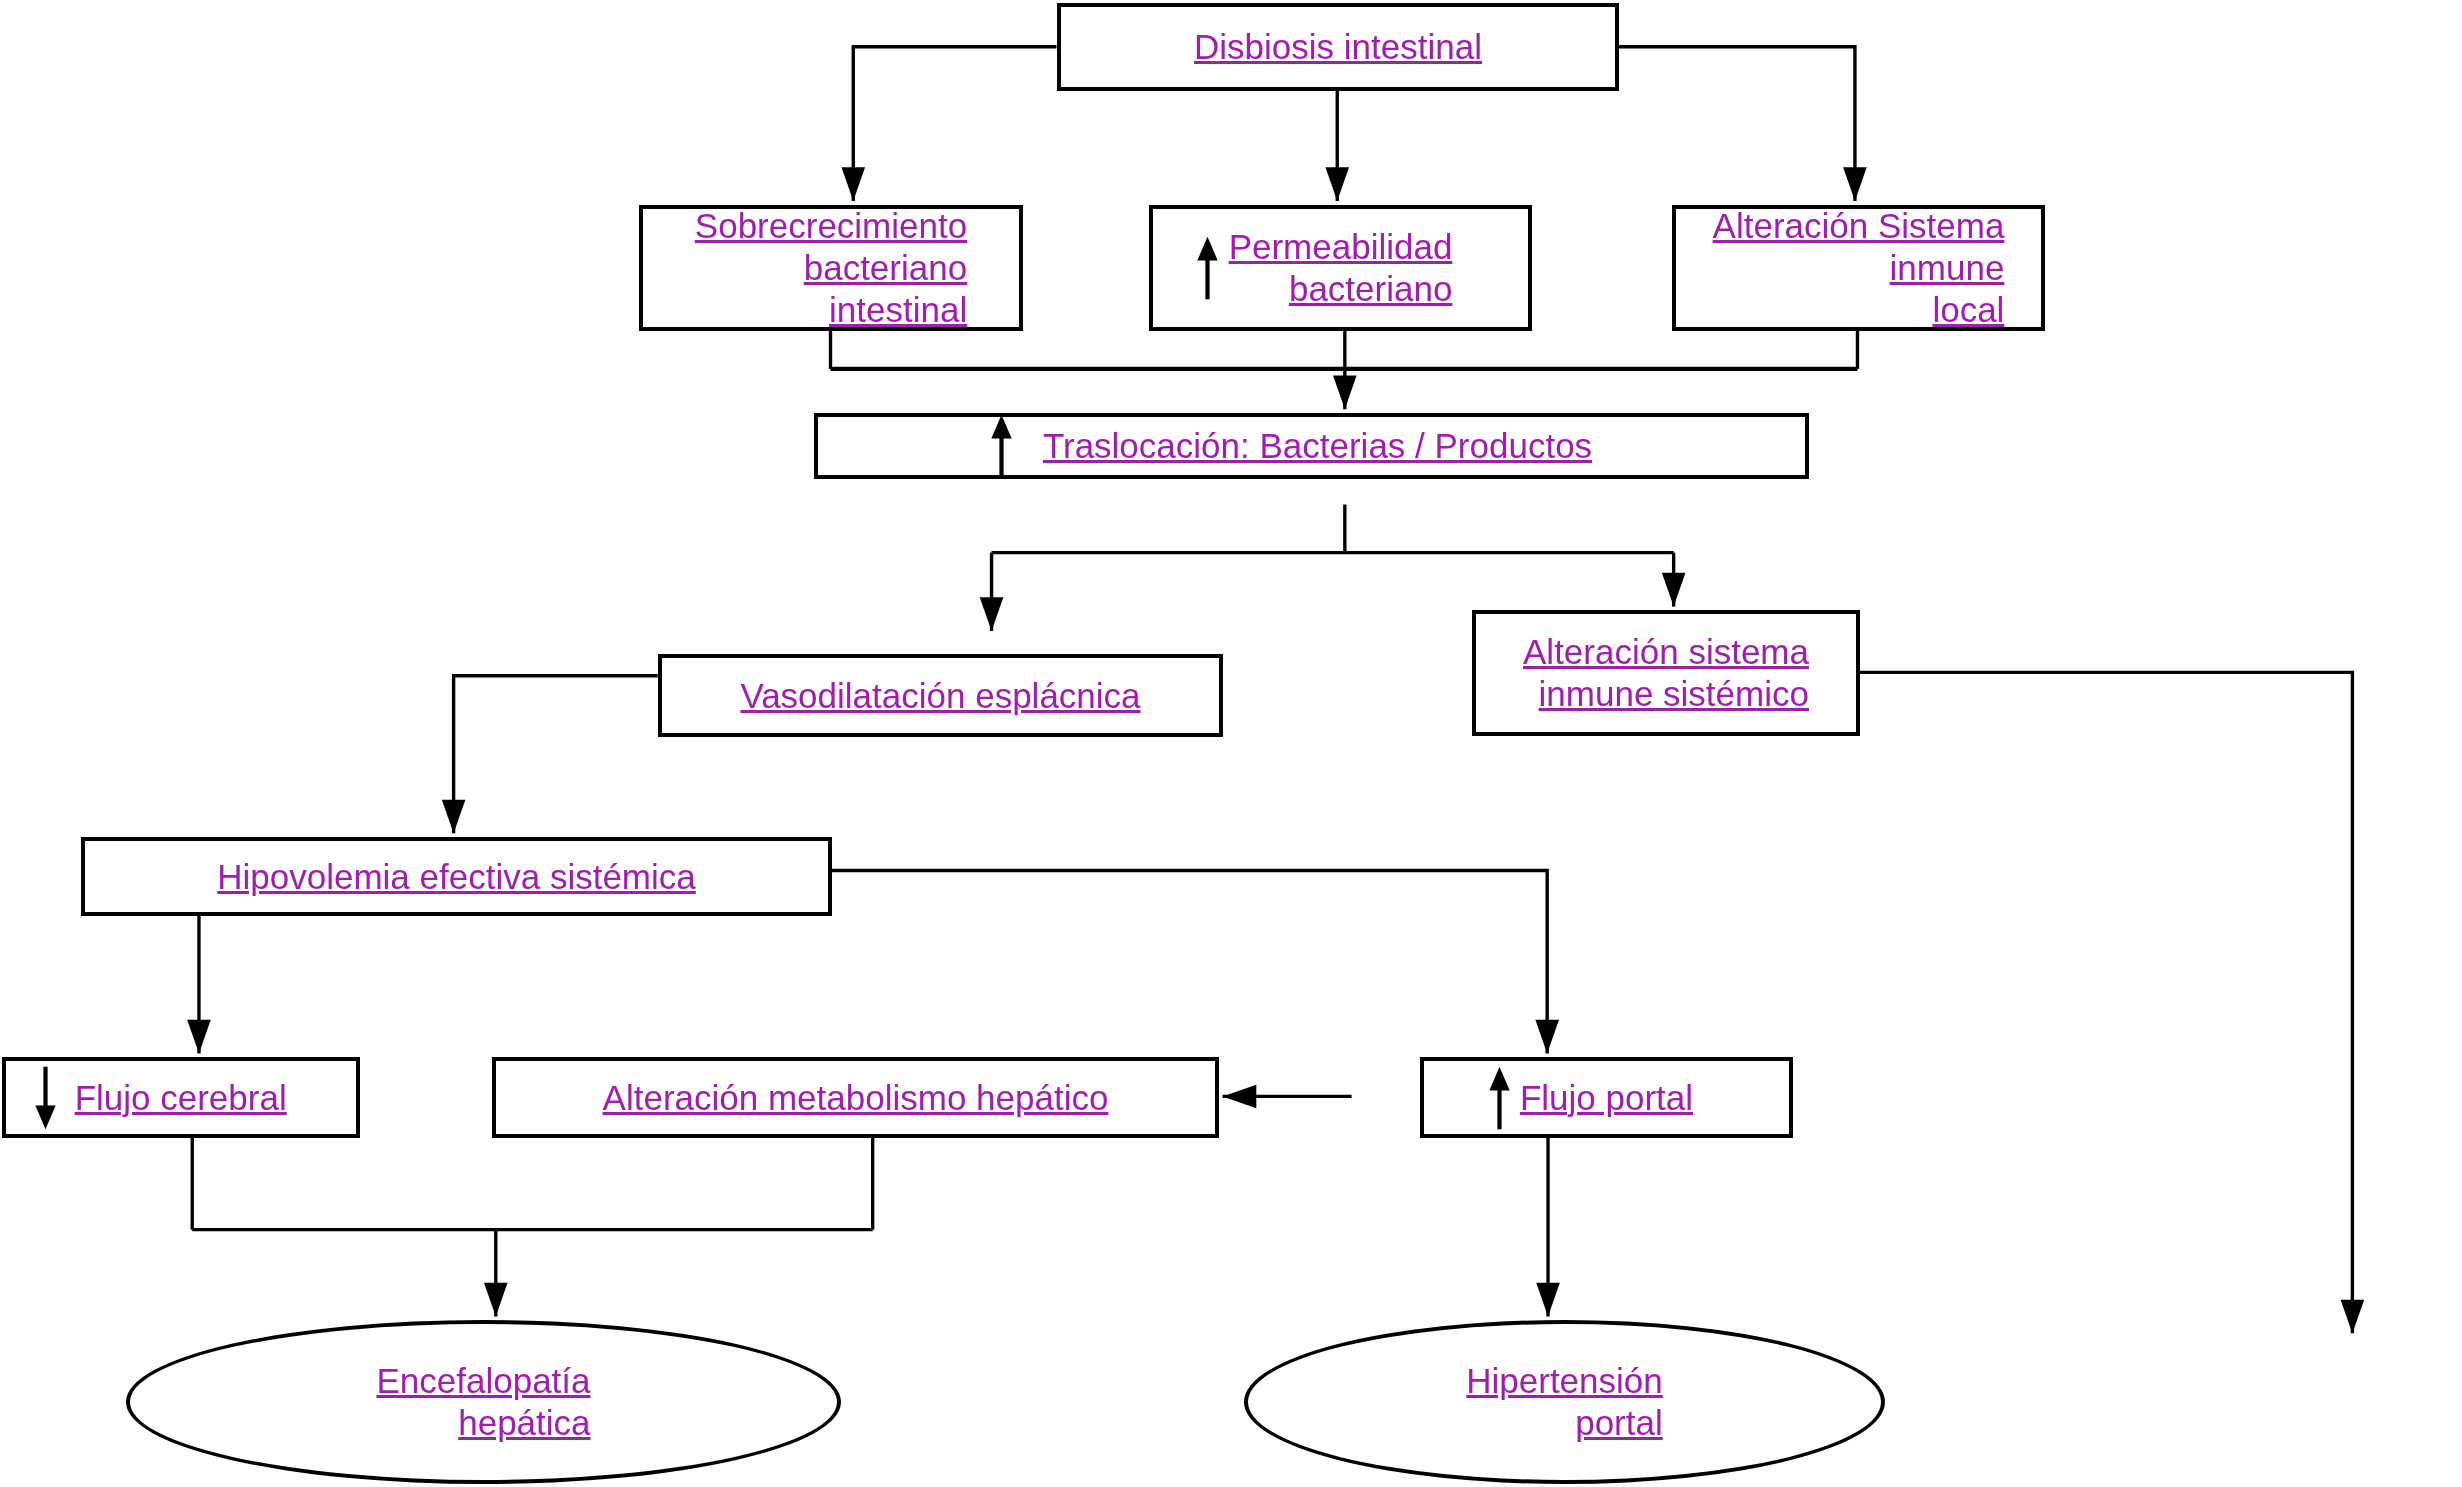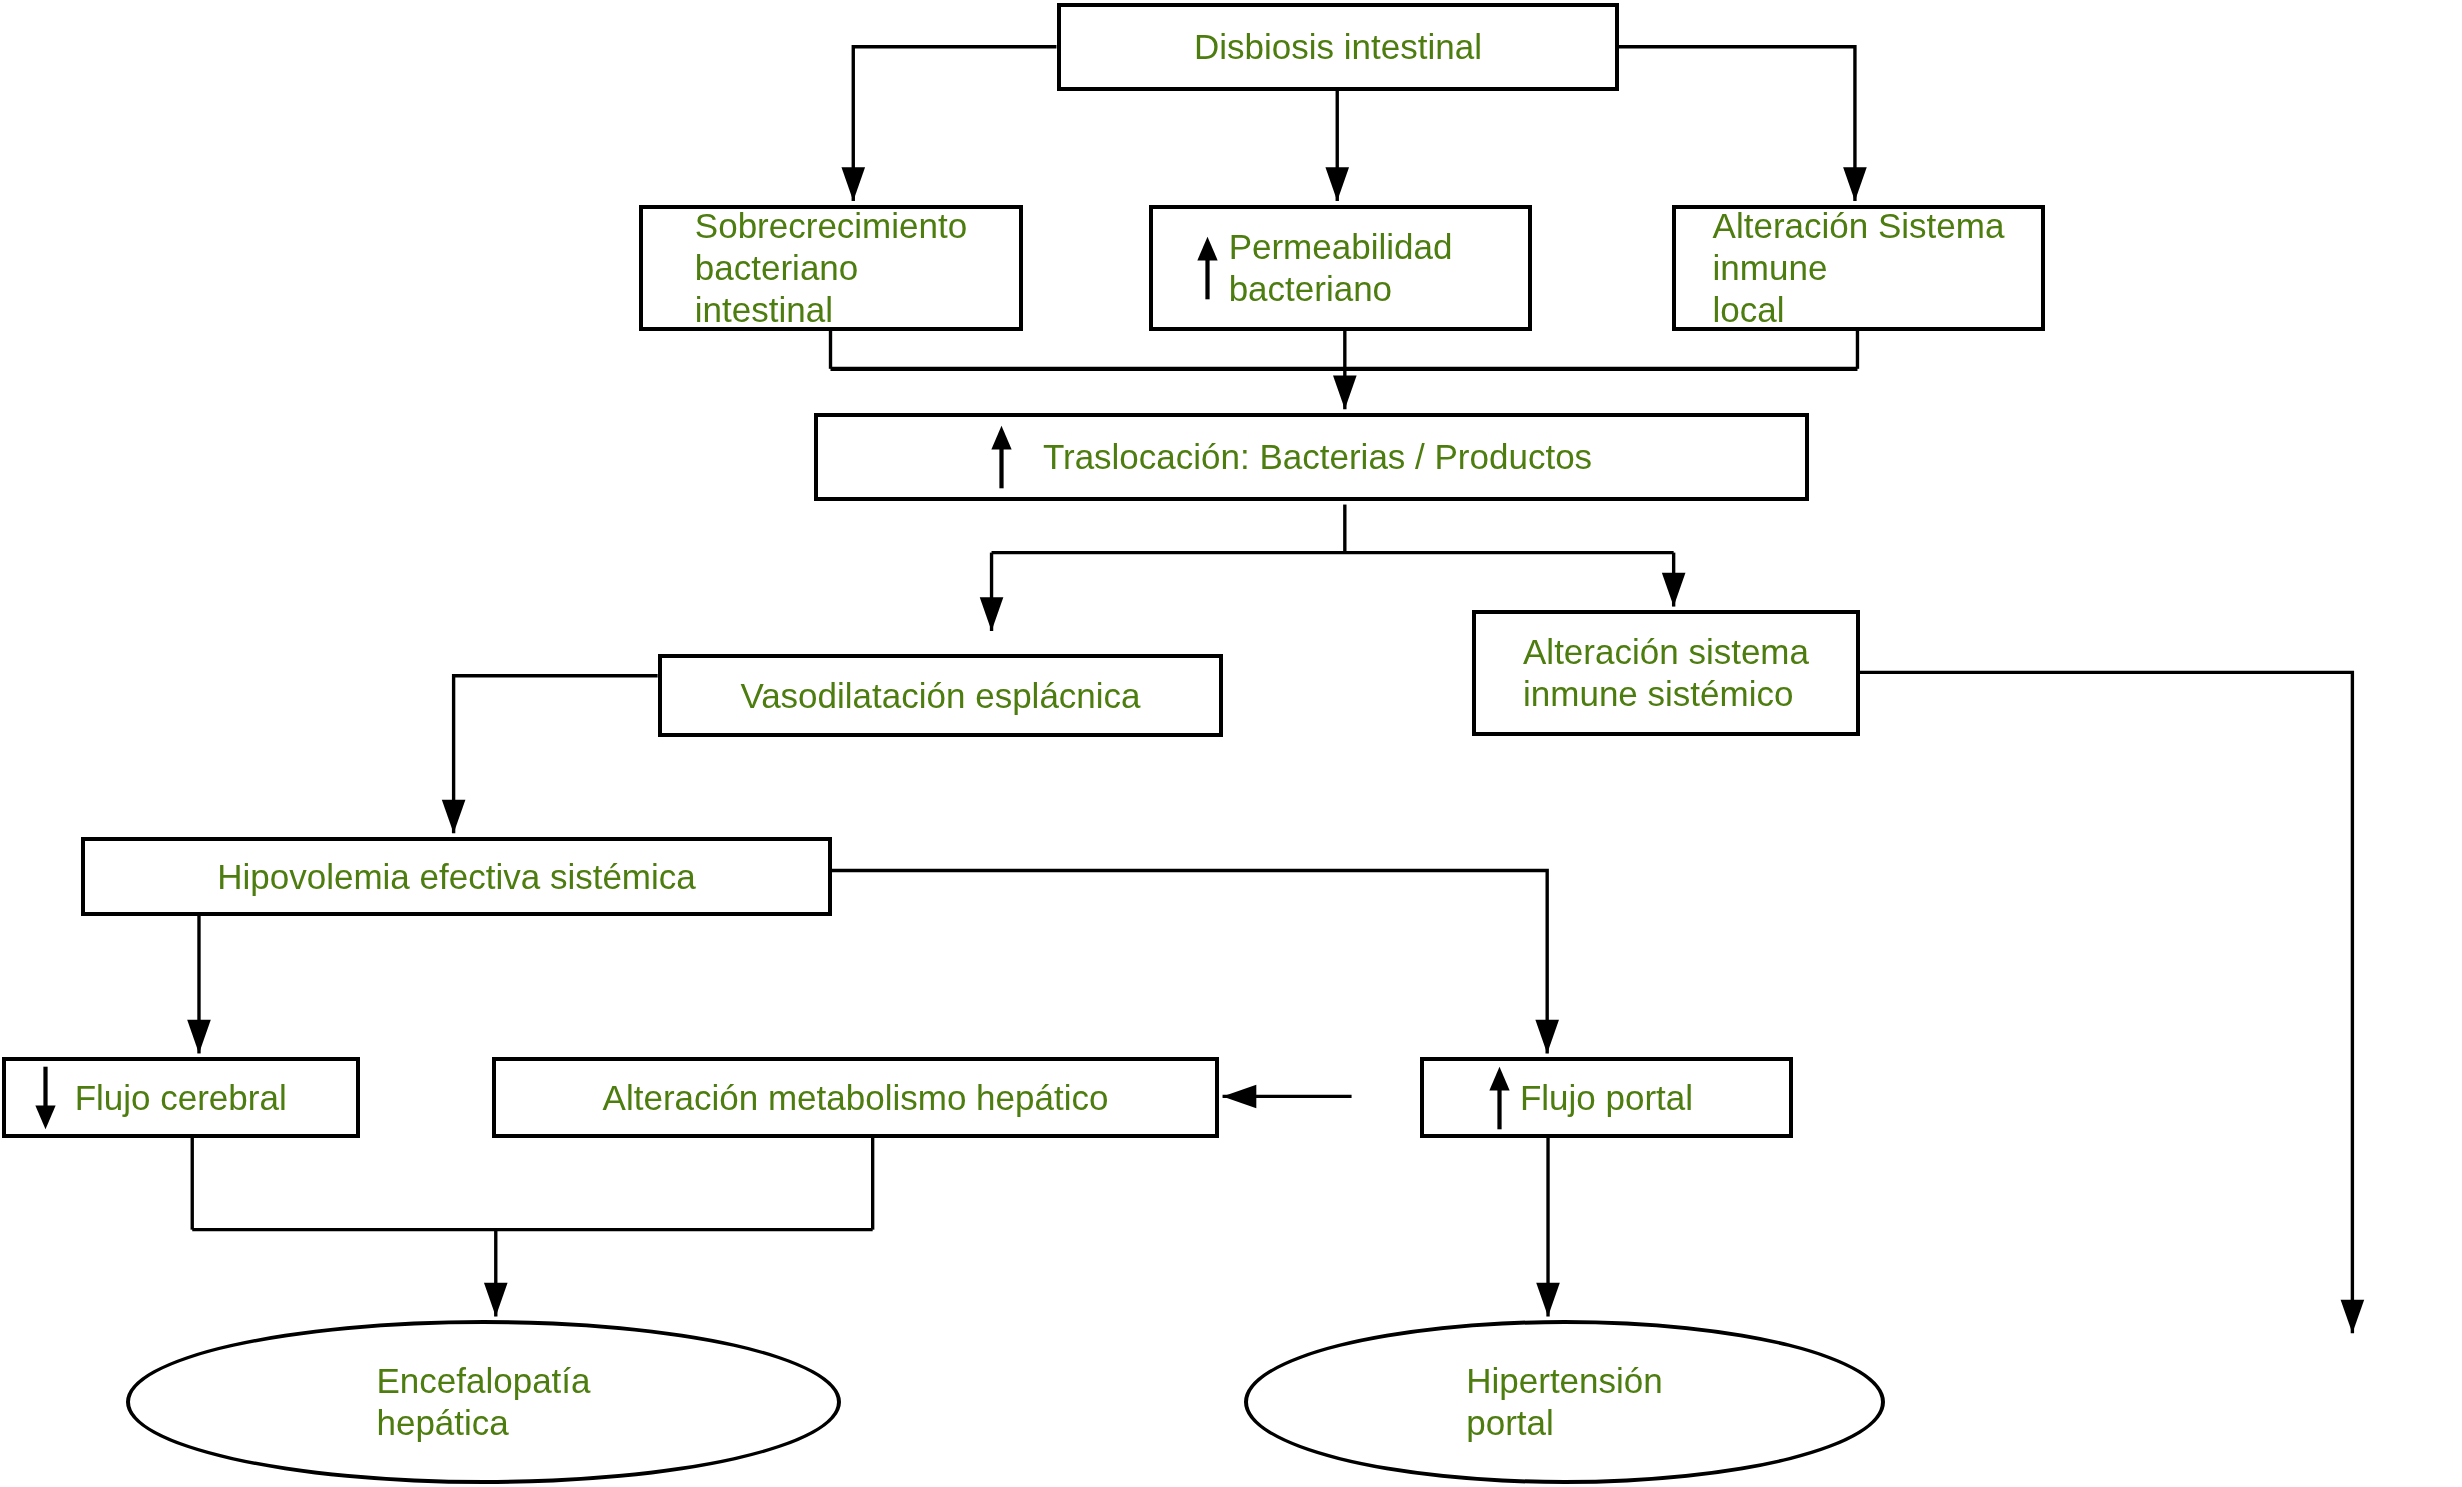--- a/index.html
+++ b/index.html
@@ -23,24 +23,25 @@
     height: 1488px;
   }
   .node {
     position: absolute;
     box-sizing: border-box;
     border: 4.2px solid #000000;
     background: #ffffff;
     display: flex;
     align-items: center;
     justify-content: center;
-    text-align: left;
+    text-align: right;
     font-size: 35px;
     line-height: 1.2;
-    color: #4d7c0f;
+    color: #a21caf;
+    text-decoration: underline;
   }
   .node .label {
     white-space: pre-line;
   }
   .ellipse {
     border-radius: 50%;
   }
   .icon {
     position: absolute;
     top: 50%;
@@ -104,21 +105,21 @@
     <span class="label">Permeabilidad
 bacteriano</span>
   </div>
 
   <div class="node" style="left:1672px; top:205px; width:373px; height:126px;">
     <span class="label">Alteración Sistema
 inmune
 local</span>
   </div>
 
-  <div class="node" style="left:814px; top:413px; width:995px; height:88px; font-size:35px;padding-left:12px;">
+  <div class="node" style="left:814px; top:413px; width:995px; height:66px; font-size:35px;padding-left:12px;">
     <span class="icon" style="left:169px;">
       <svg width="29" height="66" viewBox="0 0 34 78">
           <path d="M17 76 V22" stroke="#000" stroke-width="5"></path>
           <path d="M17 2 L5 30 L29 30 Z" fill="#000"></path>
         </svg>
     </span>
     <span class="label">Traslocación: Bacterias / Productos</span>
   </div>
 
   <div class="node" style="left:658px; top:654px; width:565px; height:83px;">

